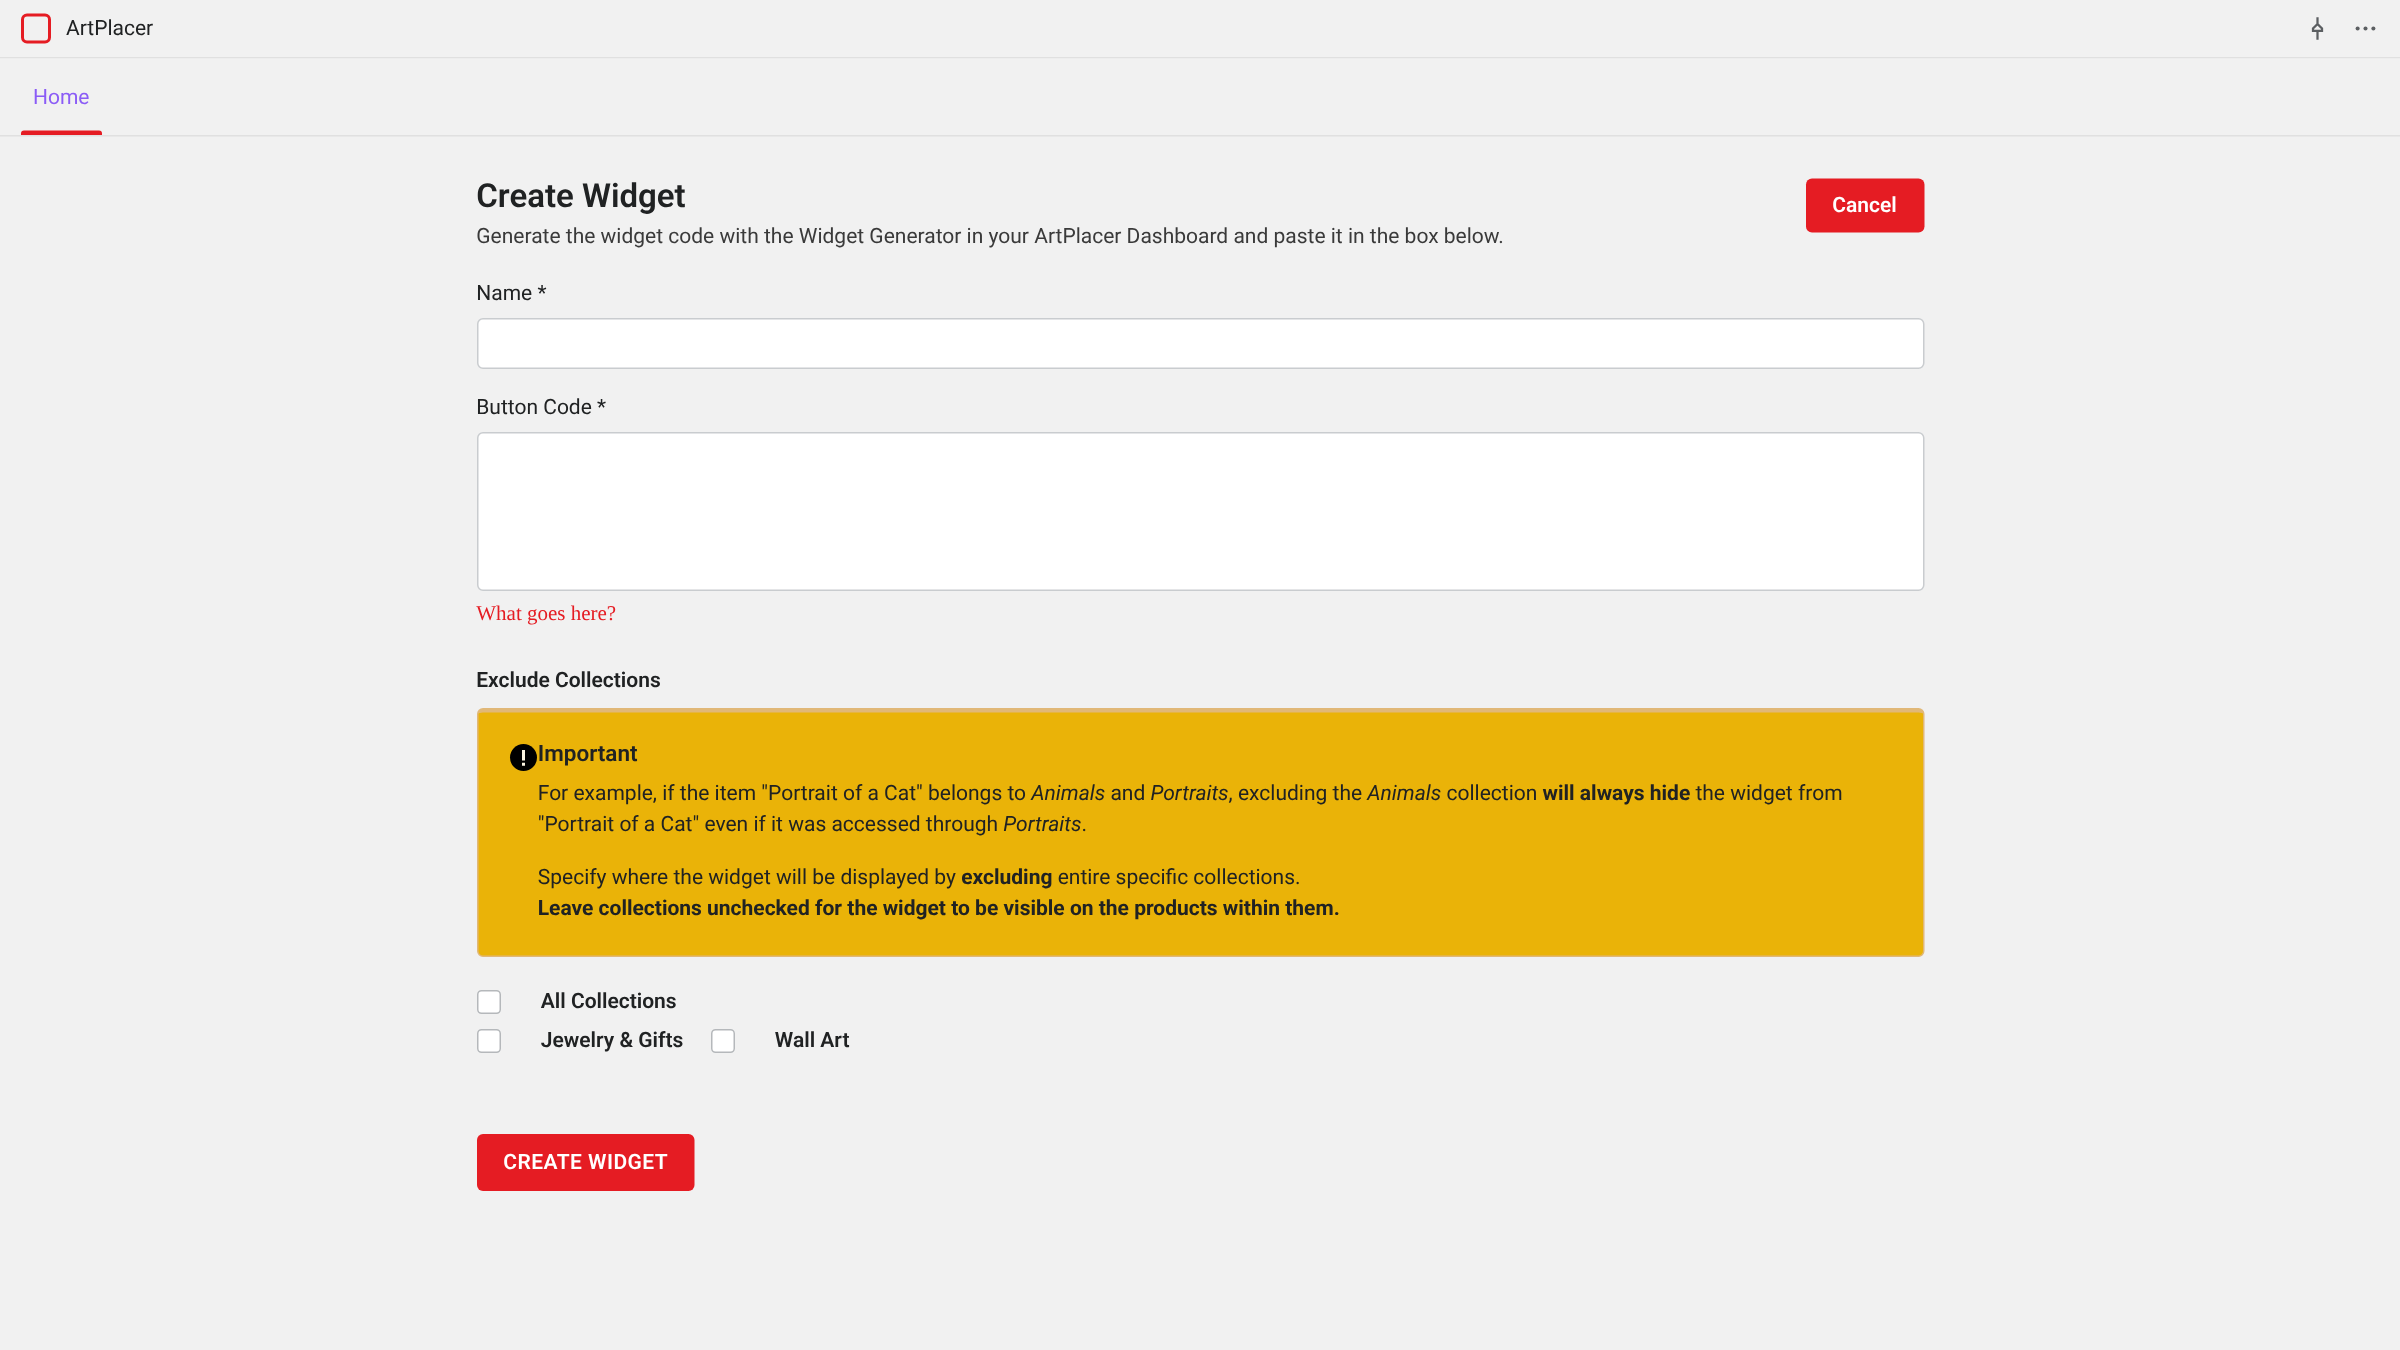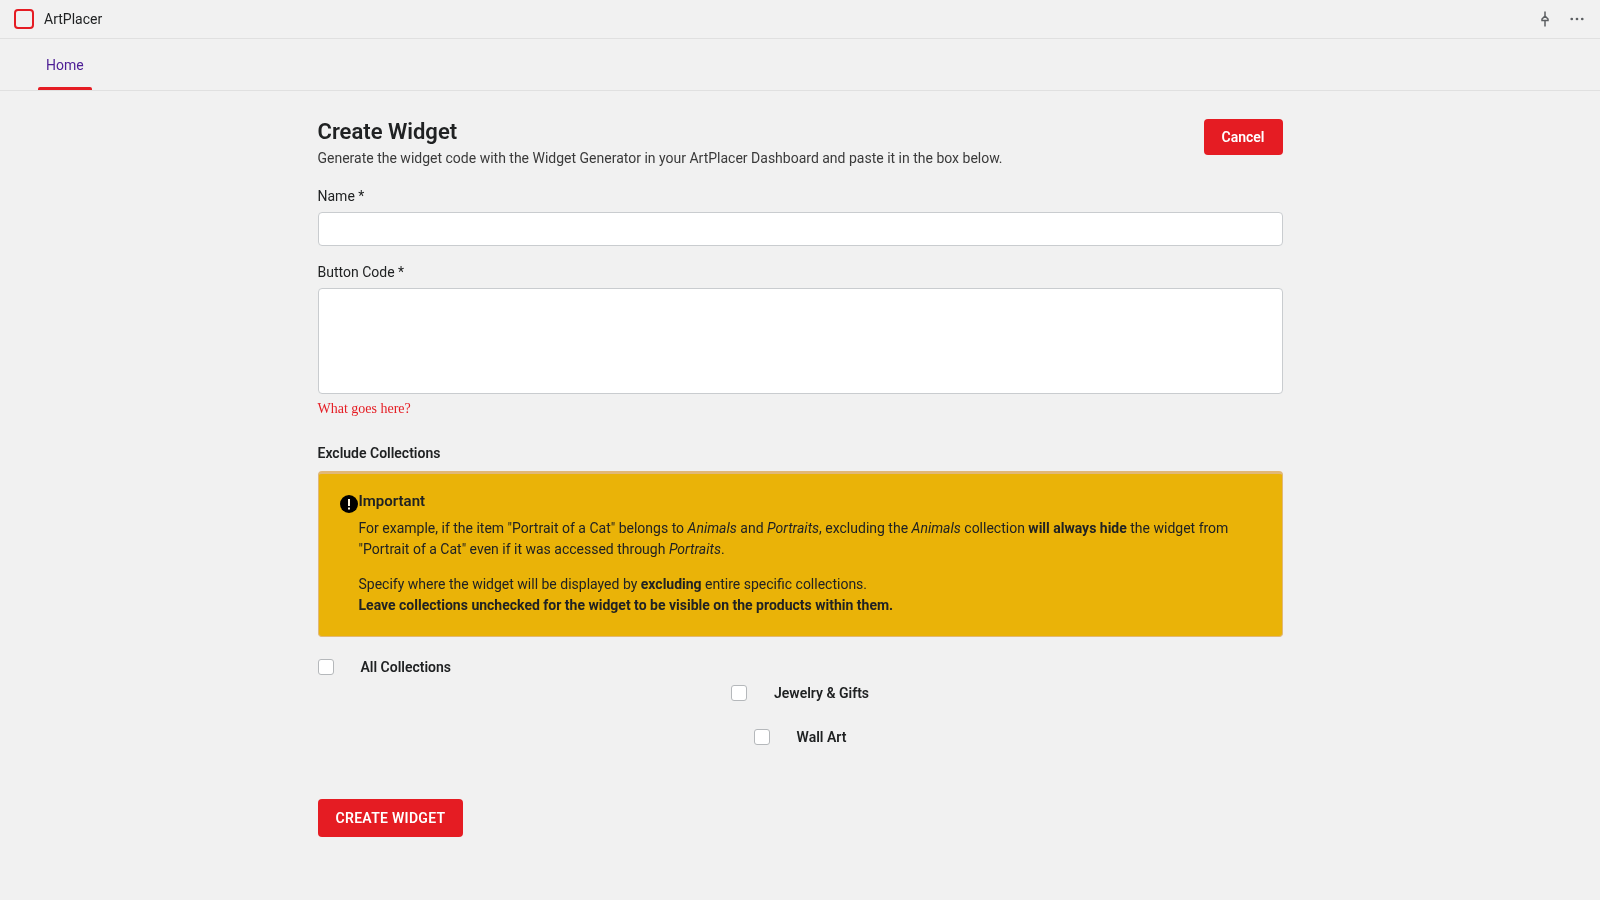--- a/index.html
+++ b/index.html
@@ -60,24 +60,23 @@
       border-bottom: 1px solid #e0e0e0;
       display: flex;
       align-items: stretch;
       padding: 0 14px;
     }
     .tab {
       display: flex;
       align-items: center;
       padding: 0 8px;
       font-size: 14px;
-      color: #4c1d95;
+      color: #8b5cf6;
       position: relative;
       cursor: pointer;
-      margin-left: 24px;
     }
     .tab.active::after {
       content: "";
       position: absolute;
       bottom: 0;
       left: 0;
       right: 0;
       height: 3px;
       background: #e51c23;
       border-radius: 2px 2px 0 0;
@@ -201,21 +200,20 @@
     .checkbox-row {
       display: flex;
       align-items: center;
       gap: 27px;
       margin-bottom: 10px;
     }
     .checkbox-group-inline {
       display: flex;
       align-items: center;
       gap: 18px;
-      flex-direction: column;
     }
     .checkbox {
       width: 16px;
       height: 16px;
       border: 1px solid #b5b8bb;
       border-radius: 3px;
       background: #fff;
       cursor: pointer;
     }
     .checkbox-label {

